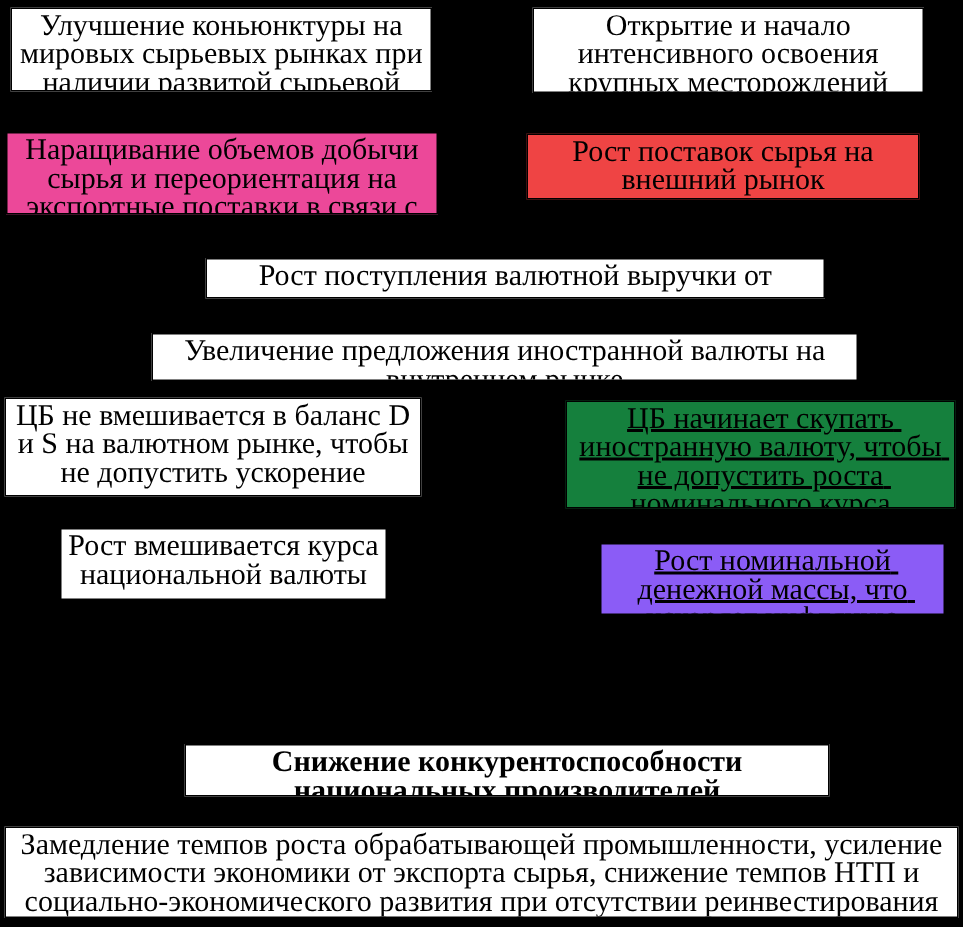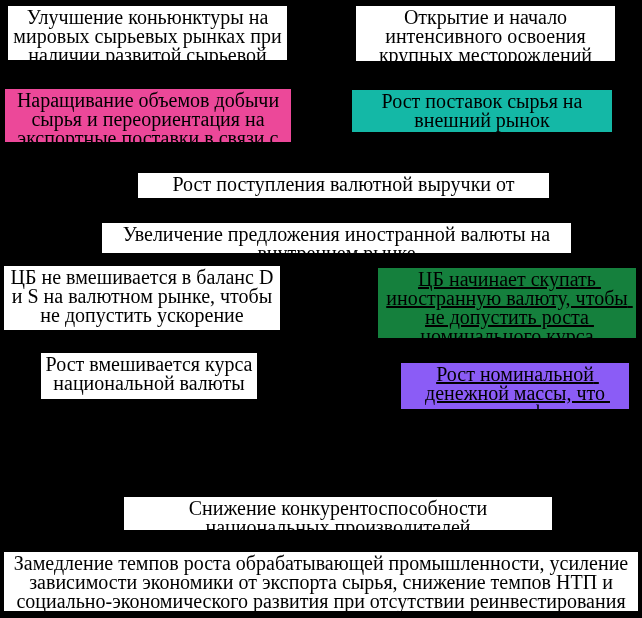--- a/index.html
+++ b/index.html
@@ -25,22 +25,22 @@
     white-space:pre-wrap;
   }
 </style>
 </head>
 <body>
 
 <div class="canvas" style="background: rgb(0, 0, 0);">
     <div class="box" style="left: 7px; top: 5px; width: 281px; height: 56px; background: rgb(255, 255, 255); border-color: rgb(0, 0, 0); color: rgb(0, 0, 0);">Улучшение коньюнктуры на мировых сырьевых рынках при  наличии развитой сырьевой базы.</div>
     <div class="box" style="left: 355px; top: 5px; width: 261px; height: 57px; background: rgb(255, 255, 255); border-color: rgb(0, 0, 0); color: rgb(0, 0, 0);">Открытие и начало интенсивного освоения крупных месторождений сырья</div>
     <div class="box" style="left: 4px; top: 88px; width: 288px; height: 55px; background: #ec4899; border-color: rgb(0, 0, 0); color: rgb(0, 0, 0);">Наращивание объемов добычи сырья и переориентация на экспортные поставки в связи с ростом мировых цен</div>
-    <div class="box" style="left: 351px; top: 89px; width: 262px; height: 44px; background: #14b8a6; border-color: rgb(0, 0, 0); color: rgb(0, 0, 0);">Рост поставок сырья на внешний рынок</div>
+    <div class="box" style="left: 351px; top: 89px; width: 262px; height: 44px; background: #ef4444; border-color: rgb(0, 0, 0); color: rgb(0, 0, 0);">Рост поставок сырья на внешний рынок</div>
     <div class="box" style="left: 137px; top: 172px; width: 413px; height: 27px; background: rgb(255, 255, 255); border-color: rgb(0, 0, 0); color: rgb(0, 0, 0); text-align: center;">Рост поступления валютной выручки от экспорта сырья</div>
     <div class="box" style="left: 101px; top: 222px; width: 471px; height: 32px; background: rgb(255, 255, 255); border-color: rgb(0, 0, 0); color: rgb(0, 0, 0);">Увеличение предложения иностранной валюты на внутреннем рынке</div>
     <div class="box" style="left: 3px; top: 265px; width: 278px; height: 66px; background: rgb(255, 255, 255); border-color: rgb(0, 0, 0); color: rgb(0, 0, 0);">ЦБ не вмешивается в баланс D и S на валютном рынке, чтобы не допустить ускорение освоения</div>
     <div class="box" style="left: 377px; top: 267px; width: 260px; height: 72px; background: #15803d; border-color: rgb(0, 0, 0); color: rgb(0, 0, 0); text-decoration: underline;">ЦБ начинает скупать иностранную валюту, чтобы не допустить роста номинального курса национальной валюты</div>
     <div class="box" style="left: 40px; top: 352px; width: 218px; height: 48px; background: rgb(255, 255, 255); border-color: rgb(0, 0, 0); color: rgb(0, 0, 0);">Рост вмешивается курса национальной валюты</div>
     <div class="box" style="left: 400px; top: 362px; width: 230px; height: 48px; background: #8b5cf6; border-color: rgb(0, 0, 0); color: rgb(0, 0, 0); text-decoration: underline;">Рост номинальной денежной массы, что ускоряет инфляцию</div>
-    <div class="box" style="left: 123px; top: 496px; width: 430px; height: 35px; background: rgb(255, 255, 255); border-color: rgb(0, 0, 0); color: rgb(0, 0, 0);">Снижение конкурентоспособности национальных производителей</div>
+    <div class="box" style="left: 123px; top: 496px; width: 430px; height: 35px; background: rgb(255, 255, 255); border-color: rgb(0, 0, 0); color: rgb(0, 0, 0); font-weight: bold;">Снижение конкурентоспособности национальных производителей</div>
     <div class="box" style="left: 3px; top: 551px; width: 636px; height: 61px; background: rgb(255, 255, 255); border-color: rgb(0, 0, 0); color: rgb(0, 0, 0);">Замедление темпов роста обрабатывающей промышленности, усиление зависимости экономики от экспорта сырья, снижение темпов НТП и социально-экономического развития при отсутствии реинвестирования валютной выручки внутри страны</div>
   </div>
 
 </body></html>

